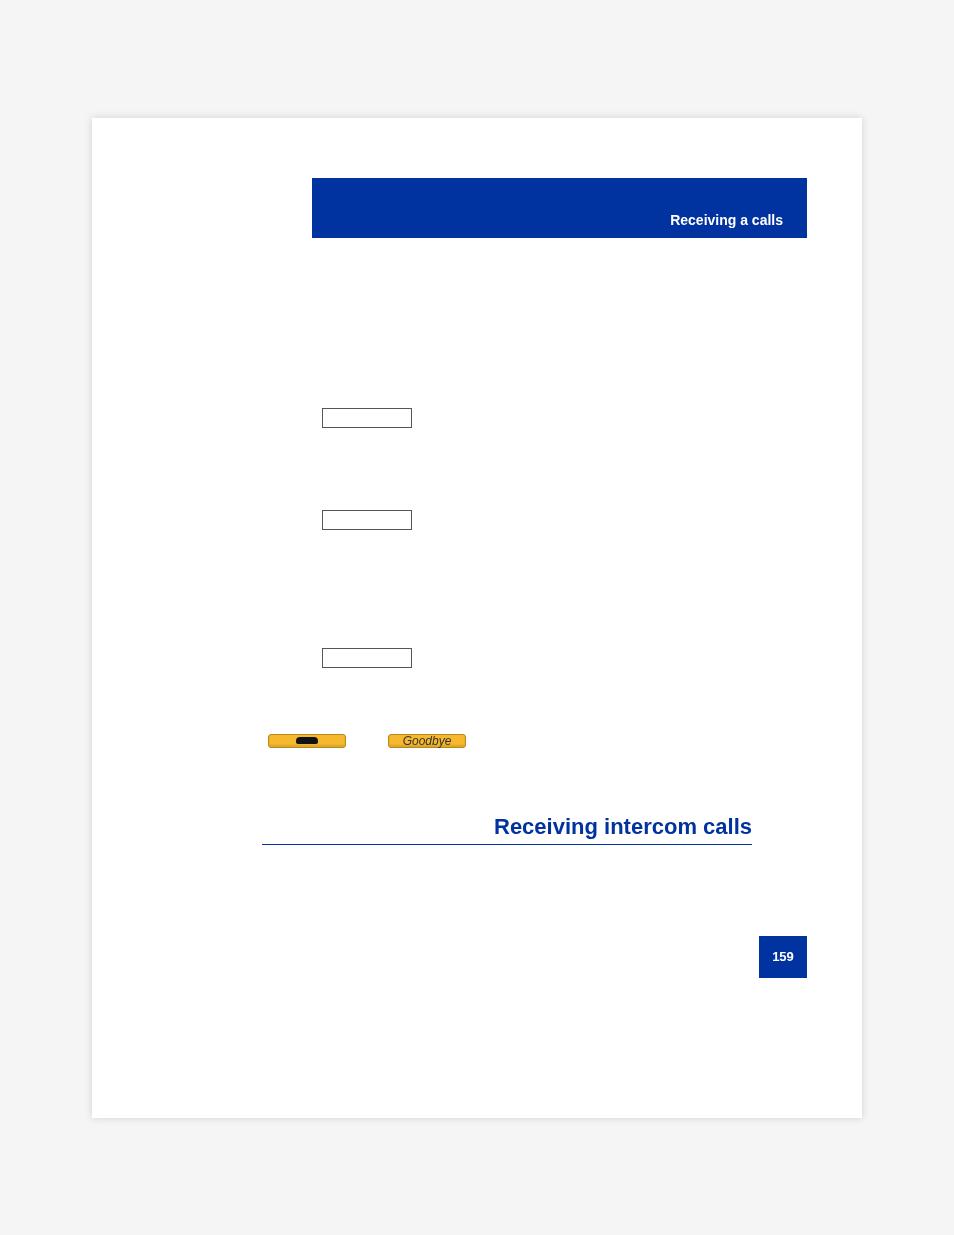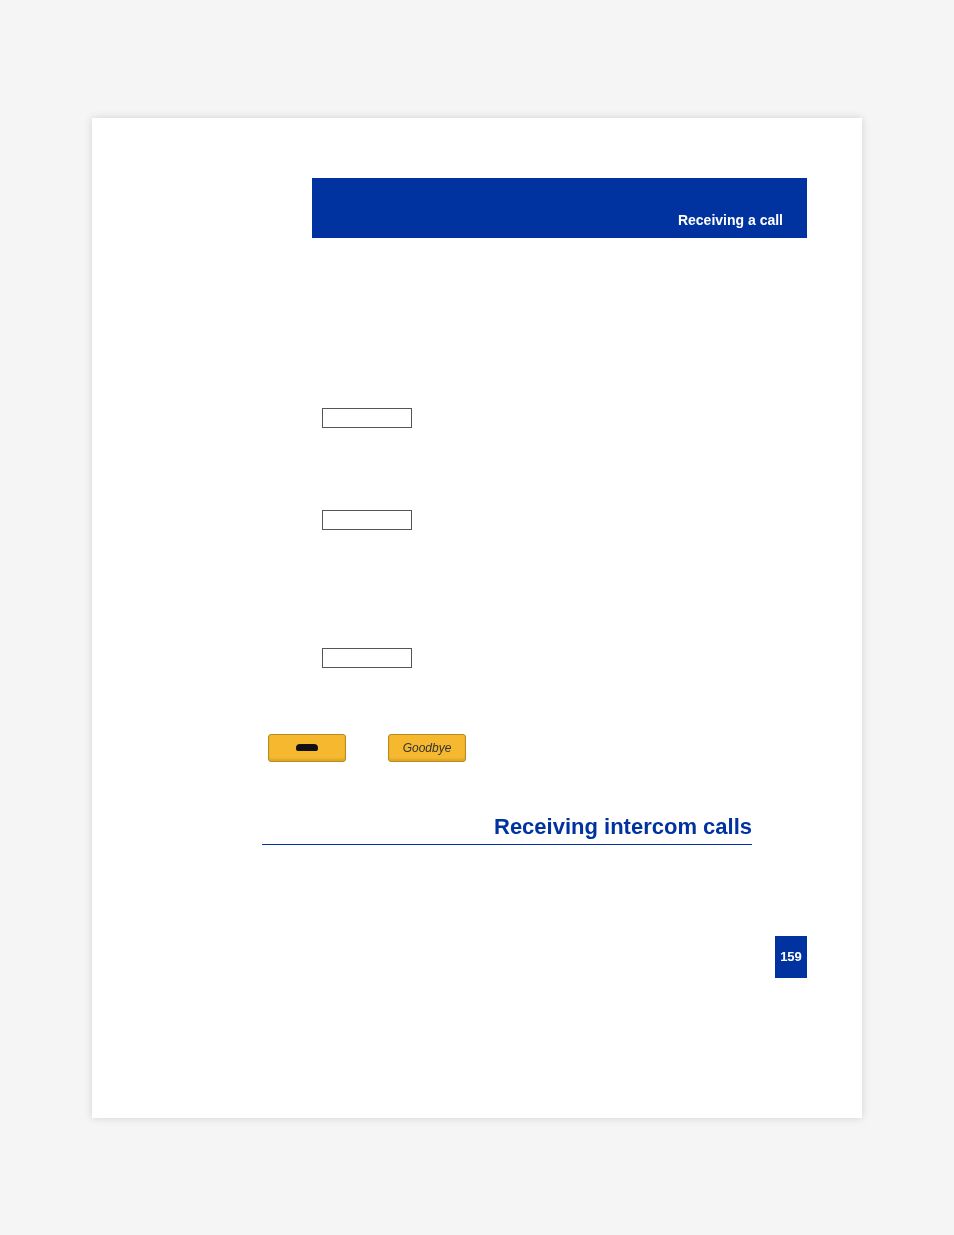--- a/index.html
+++ b/index.html
@@ -60,21 +60,21 @@
     .btn-row {
       position: absolute;
       top: 326px;
       left: 6px;
       display: flex;
       gap: 42px;
       align-items: center;
     }
     .yellow-btn {
       width: 78px;
-      height: 28px;
+      height: 14px;
       background: #f5b82e;
       border-radius: 3px;
       border: 1px solid #b88a1a;
       display: flex;
       justify-content: center;
       align-items: center;
       box-shadow: inset 0 -2px 2px rgba(0,0,0,0.1);
     }
     .yellow-btn .txt {
       font-style: italic;
@@ -106,39 +106,39 @@
       font-family: Arial, Helvetica, sans-serif;
       padding-bottom: 4px;
       border-bottom: 1px solid #0033a0;
       width: 490px;
       text-align: right;
     }
     .page-number-box {
       position: absolute;
       bottom: 140px;
       right: 55px;
-      width: 32px;
+      width: 48px;
       height: 42px;
       background: #0033a0;
       display: flex;
       align-items: center;
       justify-content: center;
     }
     .page-number {
       color: #fff;
       font-weight: bold;
       font-size: 13px;
     }
   </style>
 </head>
 <body>
 
 <div class="page">
   <div class="header-band">
-    <span class="header-text">Receiving a call</span>
+    <span class="header-text">Receiving a calls</span>
   </div>
 
   <div class="content">
     <div class="slot slot1"></div>
     <div class="slot slot2"></div>
     <div class="slot slot3"></div>
 
     <div class="btn-row">
       <div class="yellow-btn">
         <span class="phone-icon"></span>

